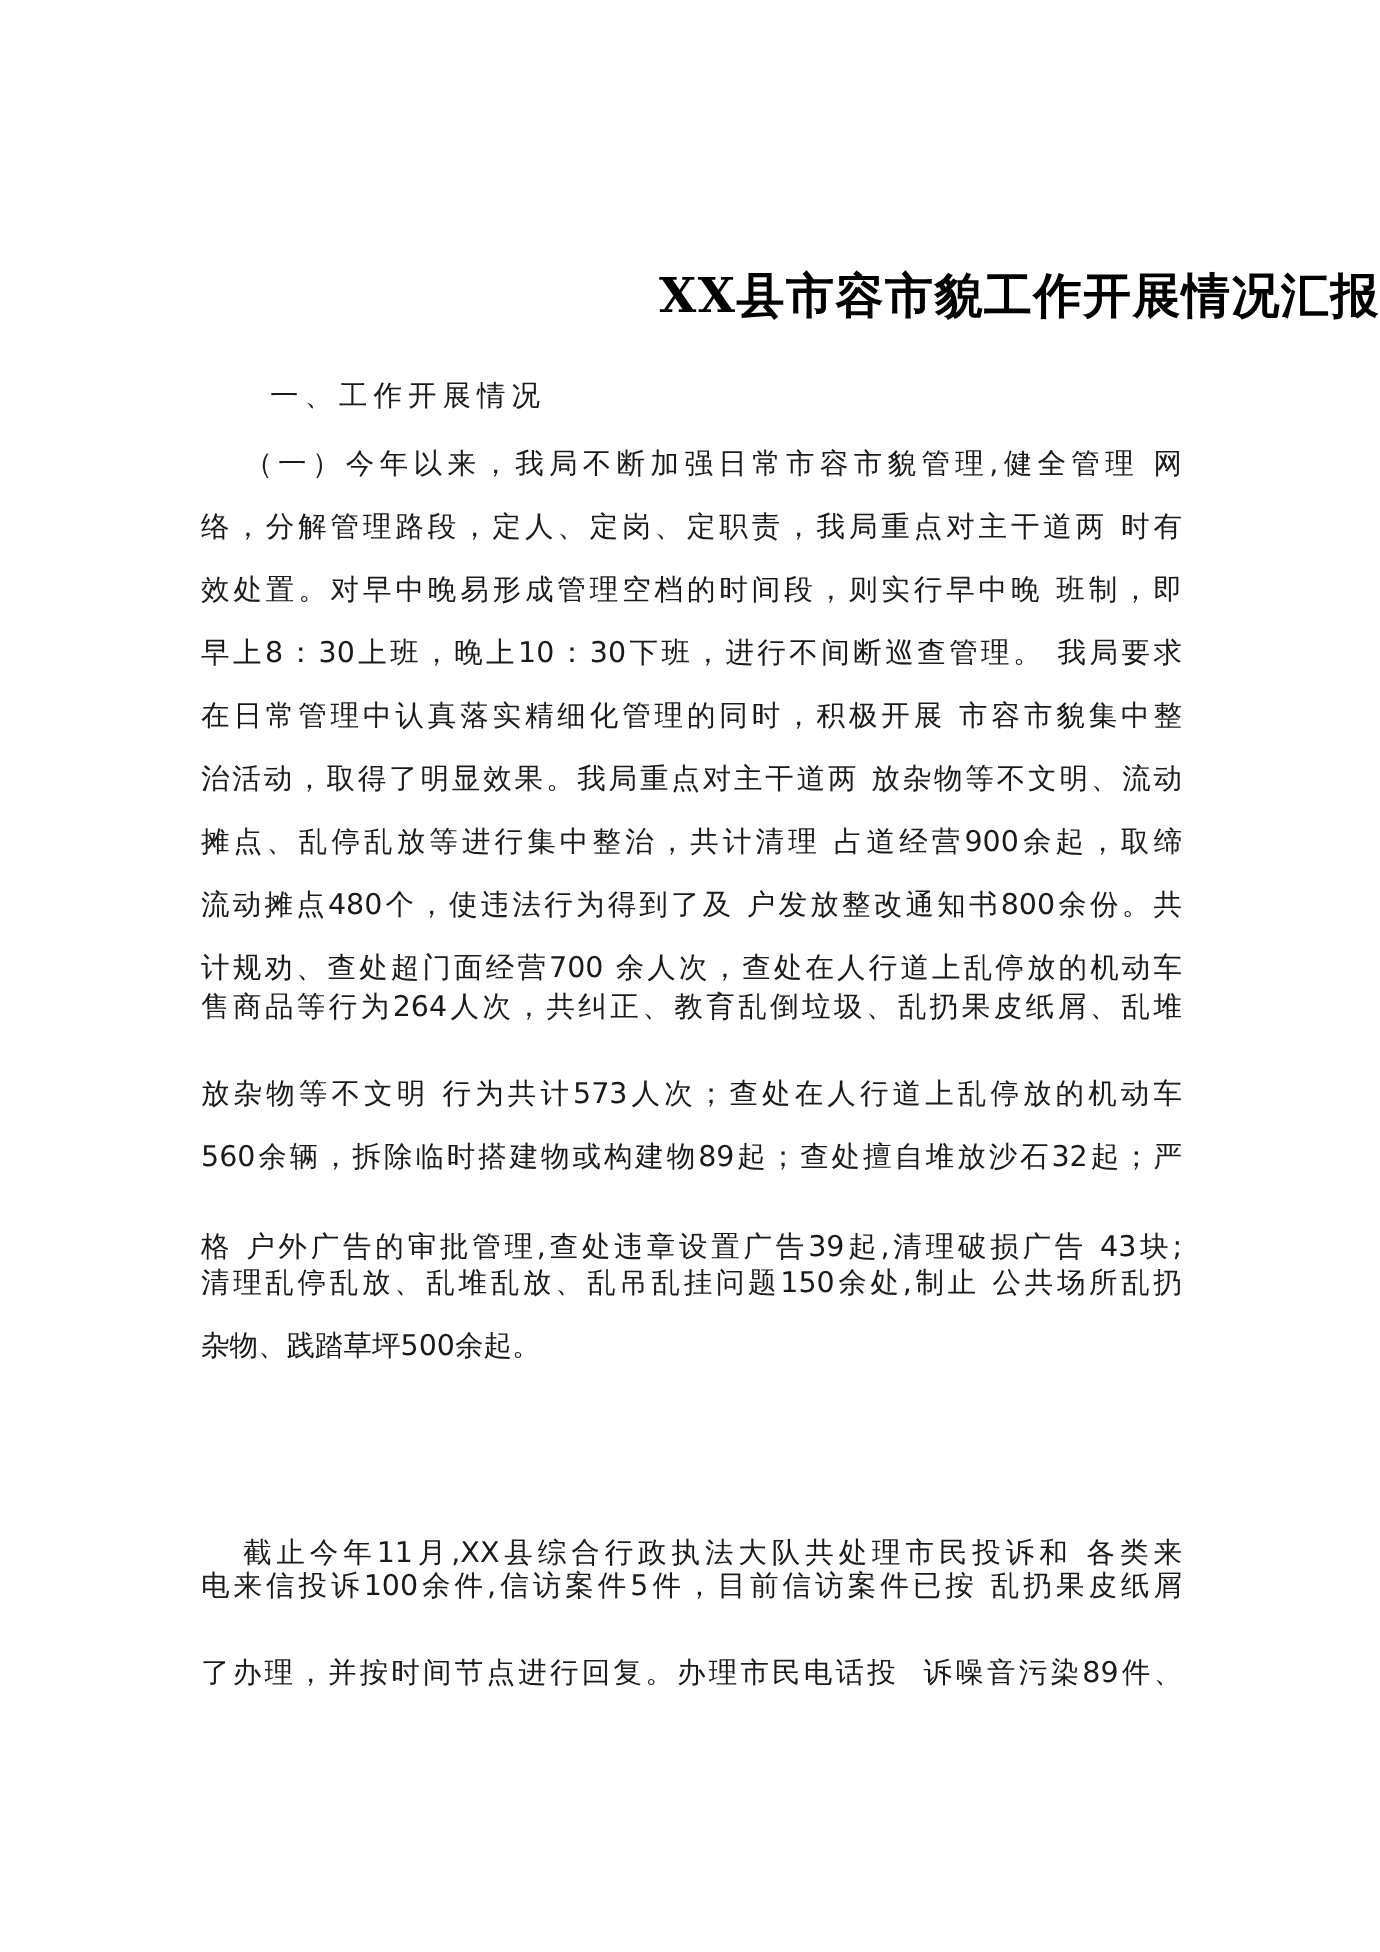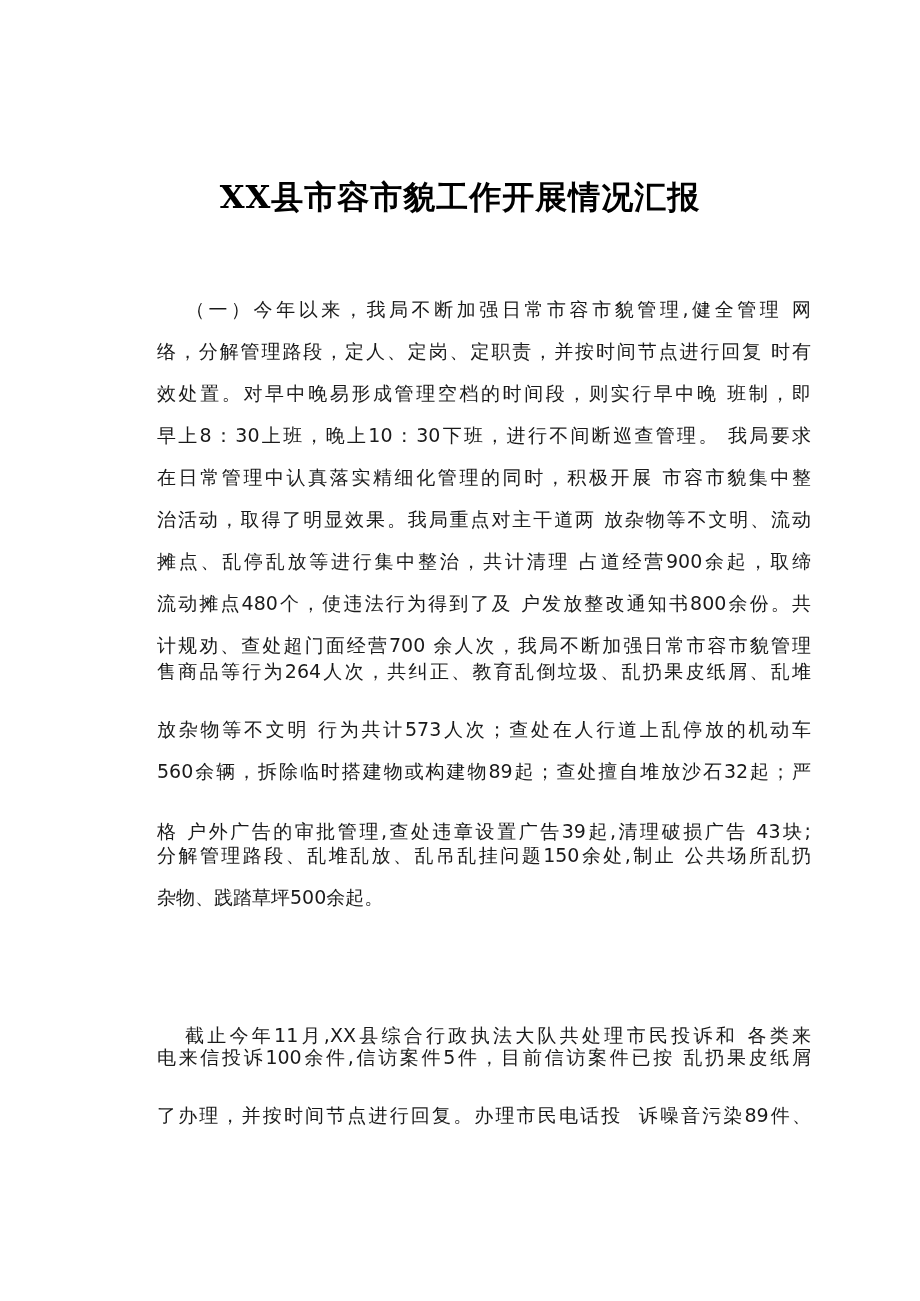--- a/index.html
+++ b/index.html
@@ -19,40 +19,39 @@
       left: 0; top: 0;
       width: 920px;
       height: 1301px;
       background: #ffffff;
     }
     .title {
       position: absolute;
       top: 176px;
       left: 0;
       width: 920px;
-      text-align: center;
+      text-align: right;
       font-family: "DejaVu Serif", "Liberation Serif", serif;
       font-size: 32px;
       font-weight: bold;
       letter-spacing: 1px;
       color: #000;
     }
     .line {
       position: absolute;
       left: 134px;
       width: 654px;
       height: 30px;
       font-family: "DejaVu Sans", "Liberation Sans", sans-serif;
       font-size: 19px;
       line-height: 30px;
       color: #1a1a1a;
       white-space: pre;
       text-align: justify;
       text-align-last: justify;
-      margin-left: 23px;
     }
     .line.last {
       text-align-last: left;
     }
     .heading {
       position: absolute;
       left: 180px;
       top: 249px;
       font-family: "DejaVu Sans", "Liberation Sans", sans-serif;
       font-size: 19px;
@@ -61,36 +60,37 @@
       color: #1a1a1a;
     }
   </style>
 </head>
 <body>
 
 <div class="page">
 
   <div class="title">XX县市容市貌工作开展情况汇报</div>
 
+  <div class="heading">一、工作开展情况</div>
 
   <div>
     <div class="line" style="top:294px">   （一）今年以来，我局不断加强日常市容市貌管理,健全管理 网</div>
-    <div class="line" style="top:336px">络，分解管理路段，定人、定岗、定职责，并按时间节点进行回复 时有</div>
+    <div class="line" style="top:336px">络，分解管理路段，定人、定岗、定职责，我局重点对主干道两 时有</div>
     <div class="line" style="top:378px">效处置。对早中晚易形成管理空档的时间段，则实行早中晚 班制，即</div>
     <div class="line" style="top:420px">早上8：30上班，晚上10：30下班，进行不间断巡查管理。 我局要求</div>
     <div class="line" style="top:462px">在日常管理中认真落实精细化管理的同时，积极开展 市容市貌集中整</div>
     <div class="line" style="top:504px">治活动，取得了明显效果。我局重点对主干道两 放杂物等不文明、流动</div>
     <div class="line" style="top:546px">摊点、乱停乱放等进行集中整治，共计清理 占道经营900余起，取缔</div>
     <div class="line" style="top:588px">流动摊点480个，使违法行为得到了及 户发放整改通知书800余份。共</div>
-    <div class="line" style="top:630px">计规劝、查处超门面经营700 余人次，我局不断加强日常市容市貌管理</div>
+    <div class="line" style="top:630px">计规劝、查处超门面经营700 余人次，查处在人行道上乱停放的机动车</div>
     <div class="line" style="top:656px">售商品等行为264人次，共纠正、教育乱倒垃圾、乱扔果皮纸屑、乱堆</div>
     <div class="line" style="top:714px">放杂物等不文明 行为共计573人次；查处在人行道上乱停放的机动车</div>
     <div class="line" style="top:756px">560余辆，拆除临时搭建物或构建物89起；查处擅自堆放沙石32起；严</div>
     <div class="line" style="top:816px">格 户外广告的审批管理,查处违章设置广告39起,清理破损广告 43块;</div>
-    <div class="line" style="top:840px">分解管理路段、乱堆乱放、乱吊乱挂问题150余处,制止 公共场所乱扔</div>
+    <div class="line" style="top:840px">清理乱停乱放、乱堆乱放、乱吊乱挂问题150余处,制止 公共场所乱扔</div>
     <div class="line last" style="top:882px">杂物、践踏草坪500余起。</div>
   </div>
 
   <div>
     <div class="line" style="top:1020px">   截止今年11月,XX县综合行政执法大队共处理市民投诉和 各类来</div>
     <div class="line" style="top:1042px">电来信投诉100余件,信访案件5件，目前信访案件已按 乱扔果皮纸屑</div>
     <div class="line" style="top:1100px">了办理，并按时间节点进行回复。办理市民电话投  诉噪音污染89件、</div>
   </div>
 
 </div>

